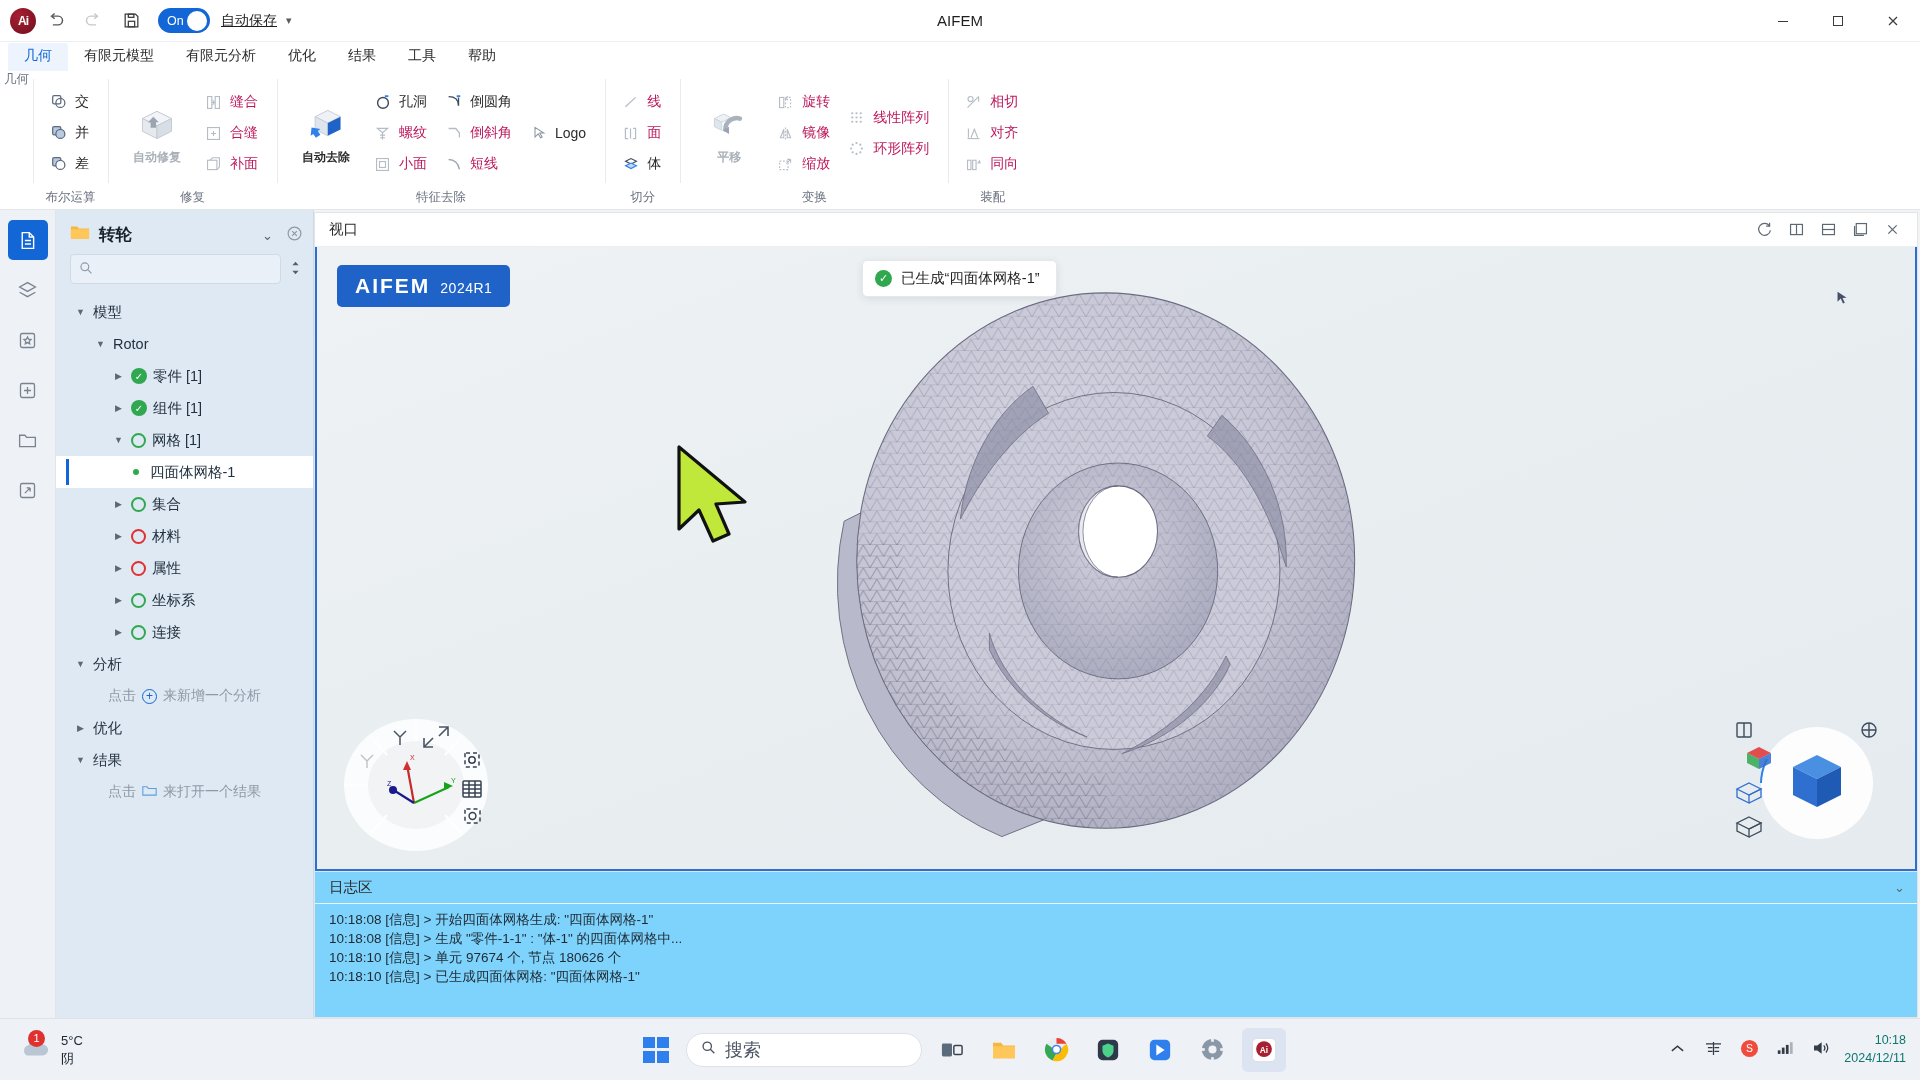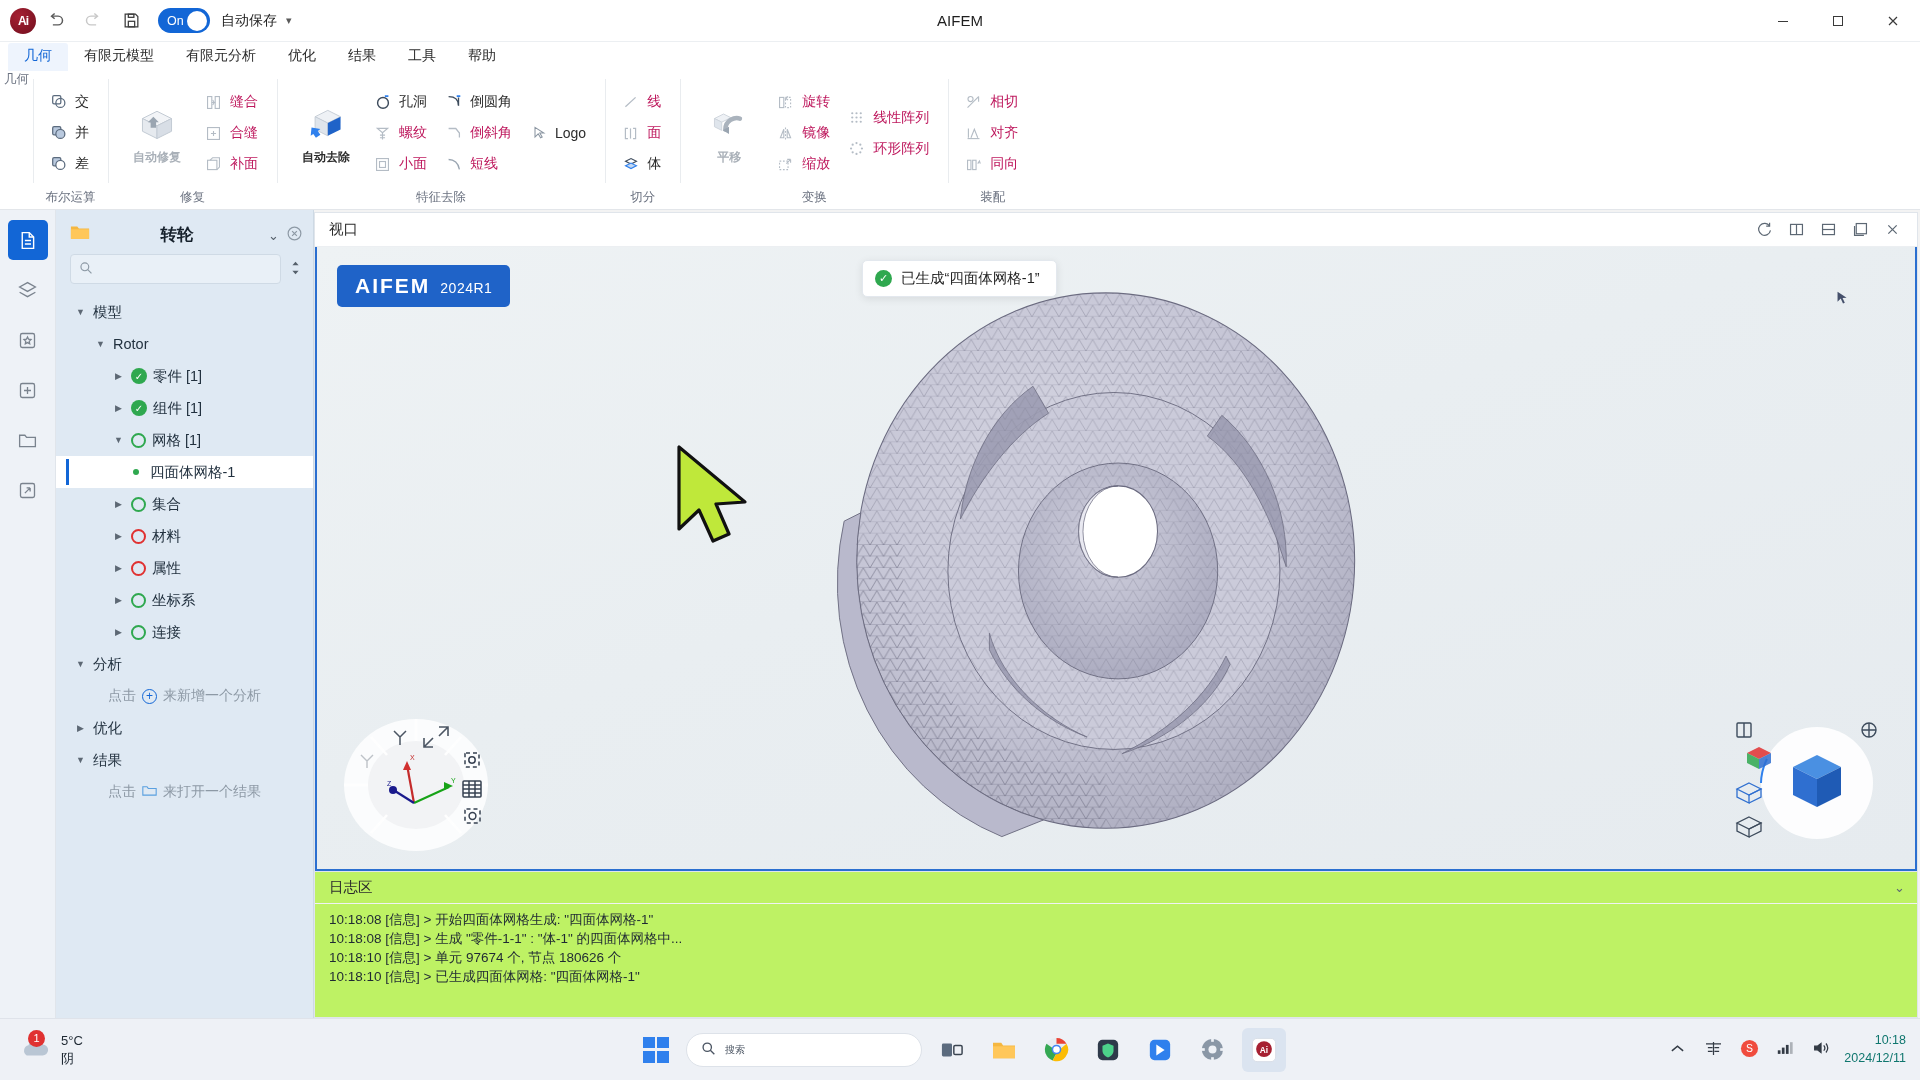--- a/index.html
+++ b/index.html
@@ -30,21 +30,21 @@
   .save-ic svg { display:block; }
   .toggle {
     width: 52px; height: 25px; border-radius: 13px; background: #1266d6;
     display: flex; align-items: center; position: relative; margin-left: 8px;
     color: #fff; font-size: 12.5px; padding-left: 9px;
   }
   .toggle .knob {
     position: absolute; right: 3px; top: 2.5px; width: 20px; height: 20px;
     border-radius: 50%; background: #fff;
   }
-  .autosave-label { font-size: 14px; color: #1f1f1f; margin-left: 11px; }
+  .autosave-label { font-size: 14px; color: #1f1f1f; margin-left: 11px; text-decoration: underline; }
   .caret-small { margin-left: 9px; color: #5a5a5a; font-size: 11px; }
   .tb-title {
     position: absolute; left: 0; right: 0; text-align: center;
     font-size: 15px; color: #1f1f1f; pointer-events: none;
   }
   .win-btns { margin-left: auto; display: flex; height: 42px; }
   .win-btn {
     width: 55px; height: 42px; display: flex; align-items: center; justify-content: center;
     color: #3a3a3a; font-size: 14px;
   }
@@ -100,21 +100,21 @@
     width: 40px; height: 40px; border-radius: 5px; display: flex;
     align-items: center; justify-content: center; color: #7a838e;
   }
   .rail-btn.active { background: #1266d6; color: #fff; }
 
   
   .tree-panel {
     width: 258px; background: #dfe9f3; display: flex; flex-direction: column;
     border-right: 1px solid #cdd9e4;
   }
-  .tree-head { display: flex; align-items: center; padding: 14px 10px 8px 14px; gap: 3px; text-align: center; }
+  .tree-head { display: flex; align-items: center; padding: 14px 10px 8px 14px; gap: 9px; }
   .tree-head .folder { font-size: 19px; }
   .tree-title { font-size: 16.5px; font-weight: bold; color: #16212c; flex: 1; }
   .thead-ic { color: #55606b; font-size: 13px; padding: 0 4px; }
   .thead-close { color: #8d99a5; font-size: 16px; }
   .searchrow { display: flex; align-items: center; gap: 6px; padding: 0 10px 10px 14px; }
   .searchbox {
     flex: 1; height: 30px; background: #e9f0f7; border: 1px solid #cfdae5; border-radius: 4px;
     display: flex; align-items: center; padding: 0 8px; color: #8d99a5; font-size: 14px; gap: 6px;
   }
   .sort-ic { color: #55606b; font-size: 13px; width: 16px; text-align: center; }
@@ -177,21 +177,21 @@
     font-size: 11px; display: flex; align-items: center; justify-content: center;
   }
   .pin-ic { position: absolute; right: 62px; top: 42px; color: #45506b; font-size: 17px; }
 
   
   .navwheel { position: absolute; left: 24px; bottom: 14px; width: 190px; height: 140px; }
   
   .viewcube { position: absolute; right: 14px; bottom: 10px; width: 170px; height: 152px; }
 
   
-  .logpanel { height: 146px; background: #bef264; border: 1px solid #e0e5eb; border-top: none; flex: 0 0 146px; display:flex; flex-direction:column;}
+  .logpanel { height: 146px; background: #7dd3fc; border: 1px solid #e0e5eb; border-top: none; flex: 0 0 146px; display:flex; flex-direction:column;}
   .log-head {
     height: 32px; display: flex; align-items: center; padding: 0 12px 0 14px;
     border-bottom: 1px solid #f0f2f5;
   }
   .log-title { font-size: 14.5px; color: #2c2c2c; }
   .log-chevron { margin-left: auto; color: #5d6874; font-size: 13px; }
   .log-body { padding: 6px 14px; font-size: 13.5px; color: #1f2933; line-height: 1.42; }
   .log-line { white-space: nowrap; }
 
   
@@ -204,21 +204,21 @@
   .weather .badge {
     position: absolute; left: 10px; top: -7px; width: 17px; height: 17px; border-radius: 50%;
     background: #e03131; color: #fff; font-size: 11px; display: flex; align-items: center; justify-content: center;
   }
   .weather .wtxt { font-size: 13px; color: #1f2933; line-height: 1.35; }
   .tb-center { position: absolute; left: 0; right: 0; display: flex; justify-content: center; align-items: center; gap: 8px; }
   .win-logo { width: 26px; height: 26px; display: grid; grid-template-columns: 1fr 1fr; grid-gap: 2.5px; }
   .win-logo i { background: #2f80ed; display: block; }
   .searchpill {
     width: 236px; height: 34px; border-radius: 17px; background: #fff; border: 1px solid #dde2e9;
-    display: flex; align-items: center; gap: 9px; padding: 0 14px; font-size: 10px; color: #4b5563;
+    display: flex; align-items: center; gap: 9px; padding: 0 14px; font-size: 18px; color: #4b5563;
   }
   .tb-app { width: 44px; height: 44px; display: flex; align-items: center; justify-content: center; border-radius: 6px; }
   .tb-app.active { background: #dbe4f0; }
   .tb-right { margin-left: auto; display: flex; align-items: center; gap: 10px; padding-right: 14px; }
   .tb-right .ti { color: #333b45; font-size: 14px; width: 26px; text-align: center; }
   .clock { font-size: 12.5px; color: #0f766e; text-align: right; line-height: 1.4; }
 </style>
 </head>
 <body>
 

